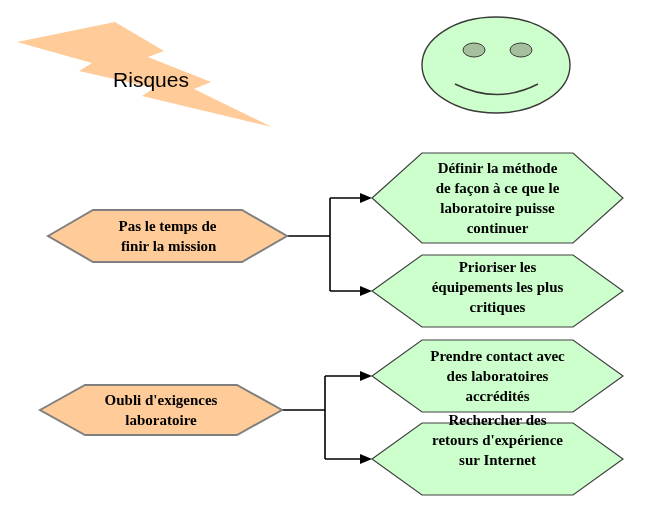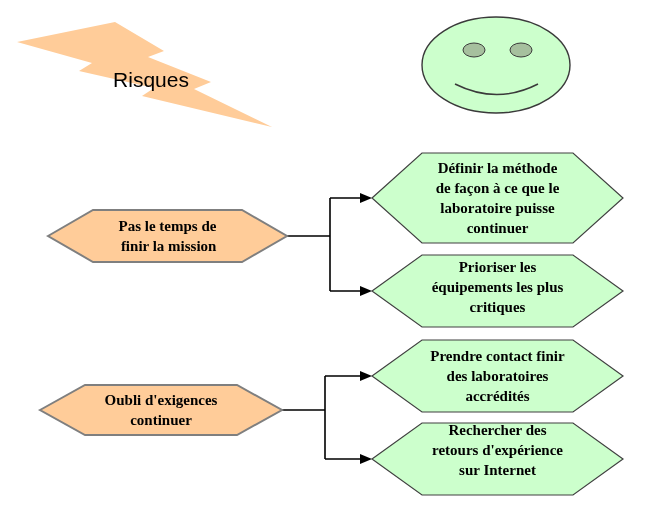--- a/index.html
+++ b/index.html
@@ -67,31 +67,31 @@
     <polygon class="arrowhead" points="360,454 372,459 360,464"></polygon>
   </svg>
 
   <div class="shape-label sans" style="left:96px; top:66px; width:110px; height:28px; font-size:21px;">Risques</div>
 
 
   <div class="shape-label serif" style="left:48px; top:210px; width:239px; height:52px;text-align:right;">Pas le temps de
 finir la mission</div>
 
   <div class="shape-label serif" style="left:40px; top:385px; width:242px; height:50px;">Oubli d'exigences
-continuer</div>
+laboratoire</div>
 
   <div class="shape-label serif" style="left:372px; top:153px; width:251px; height:90px;">Définir la méthode
 de façon à ce que le
 laboratoire puisse
 continuer</div>
 
   <div class="shape-label serif" style="left:372px; top:255px; width:251px; height:64px;">Prioriser les
 équipements les plus
 critiques</div>
 
-  <div class="shape-label serif" style="left:372px; top:340px; width:251px; height:72px;">Prendre contact finir
+  <div class="shape-label serif" style="left:372px; top:340px; width:251px; height:72px;">Prendre contact avec
 des laboratoires
 accrédités</div>
 
-  <div class="shape-label serif" style="left:372px; top:418px; width:251px; height:64px;">Rechercher des
+  <div class="shape-label serif" style="left:372px; top:408px; width:251px; height:64px;">Rechercher des
 retours d'expérience
 sur Internet</div>
 </div>
 
 </body></html>

